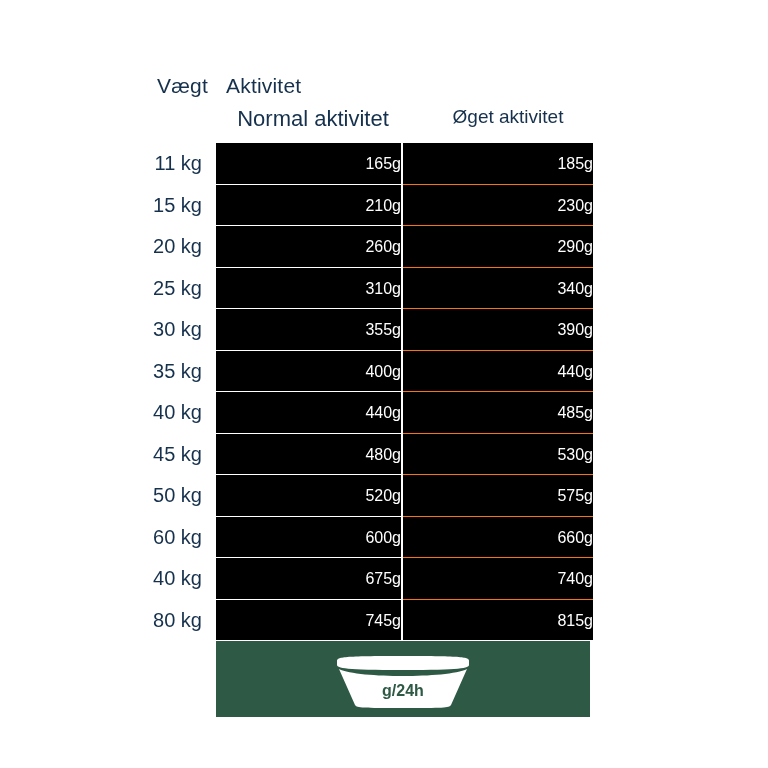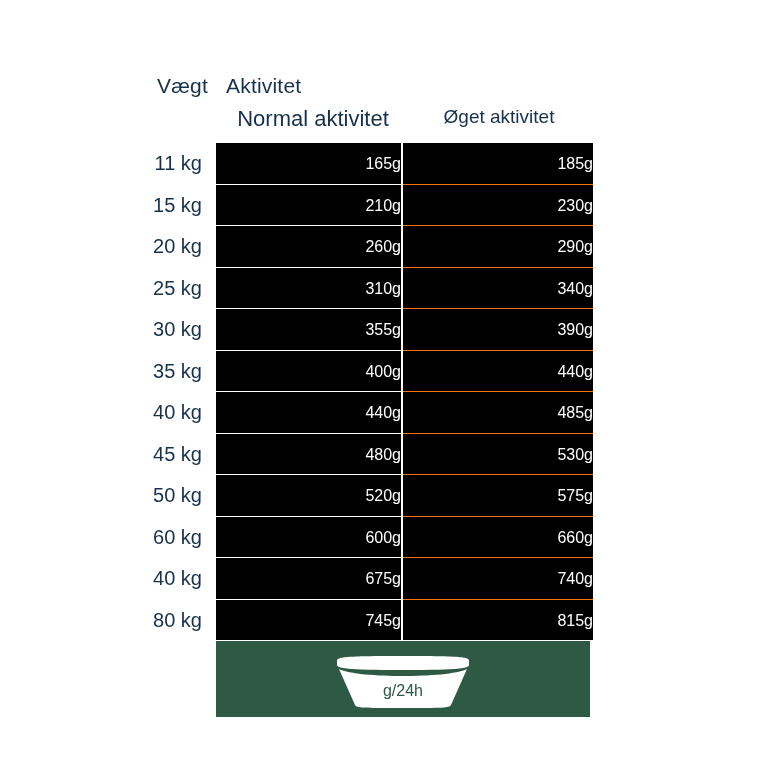--- a/index.html
+++ b/index.html
@@ -51,21 +51,21 @@
     position: absolute;
     left: 110px;
     top: 40px;
     width: 190px;
     text-align: center;
     font-size: 22px;
     color: #16314d;
   }
   .head-sub2 {
     position: absolute;
-    left: 296px;
+    left: 305px;
     top: 40px;
     width: 190px;
     text-align: center;
     font-size: 19px;
     color: #16314d;
   }
 
   .table-body {
     position: absolute;
     left: 108px;
@@ -137,21 +137,21 @@
   }
   .bowl-label {
     position: absolute;
     left: 113px;
     top: 14px;
     width: 148px;
     height: 54px;
     line-height: 72px;
     text-align: center;
     font-size: 16px;
-    font-weight: normal;
+    font-weight: bold;
     color: #2e5945;
   }
 </style>
 </head>
 <body>
 
 <div class="feeding-table">
 
   <div class="header-row">
     <div class="head-weight">Vægt</div>

